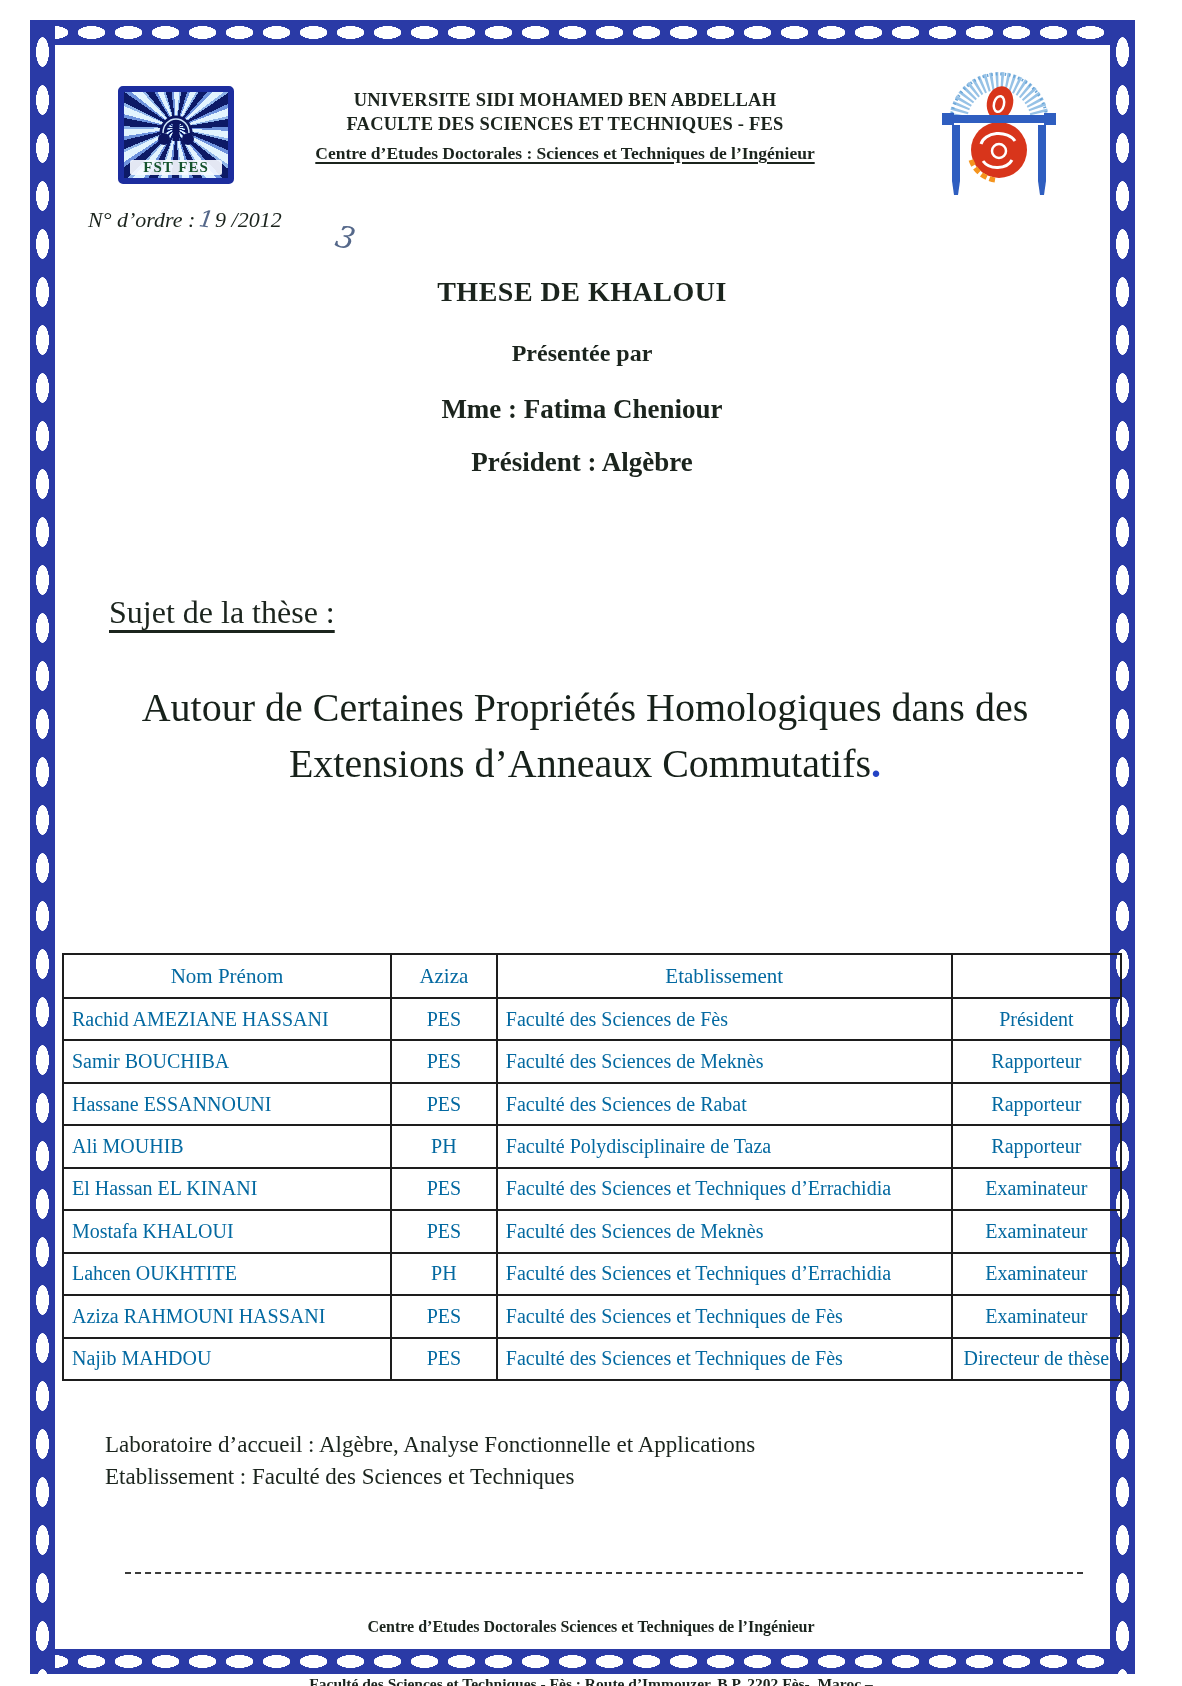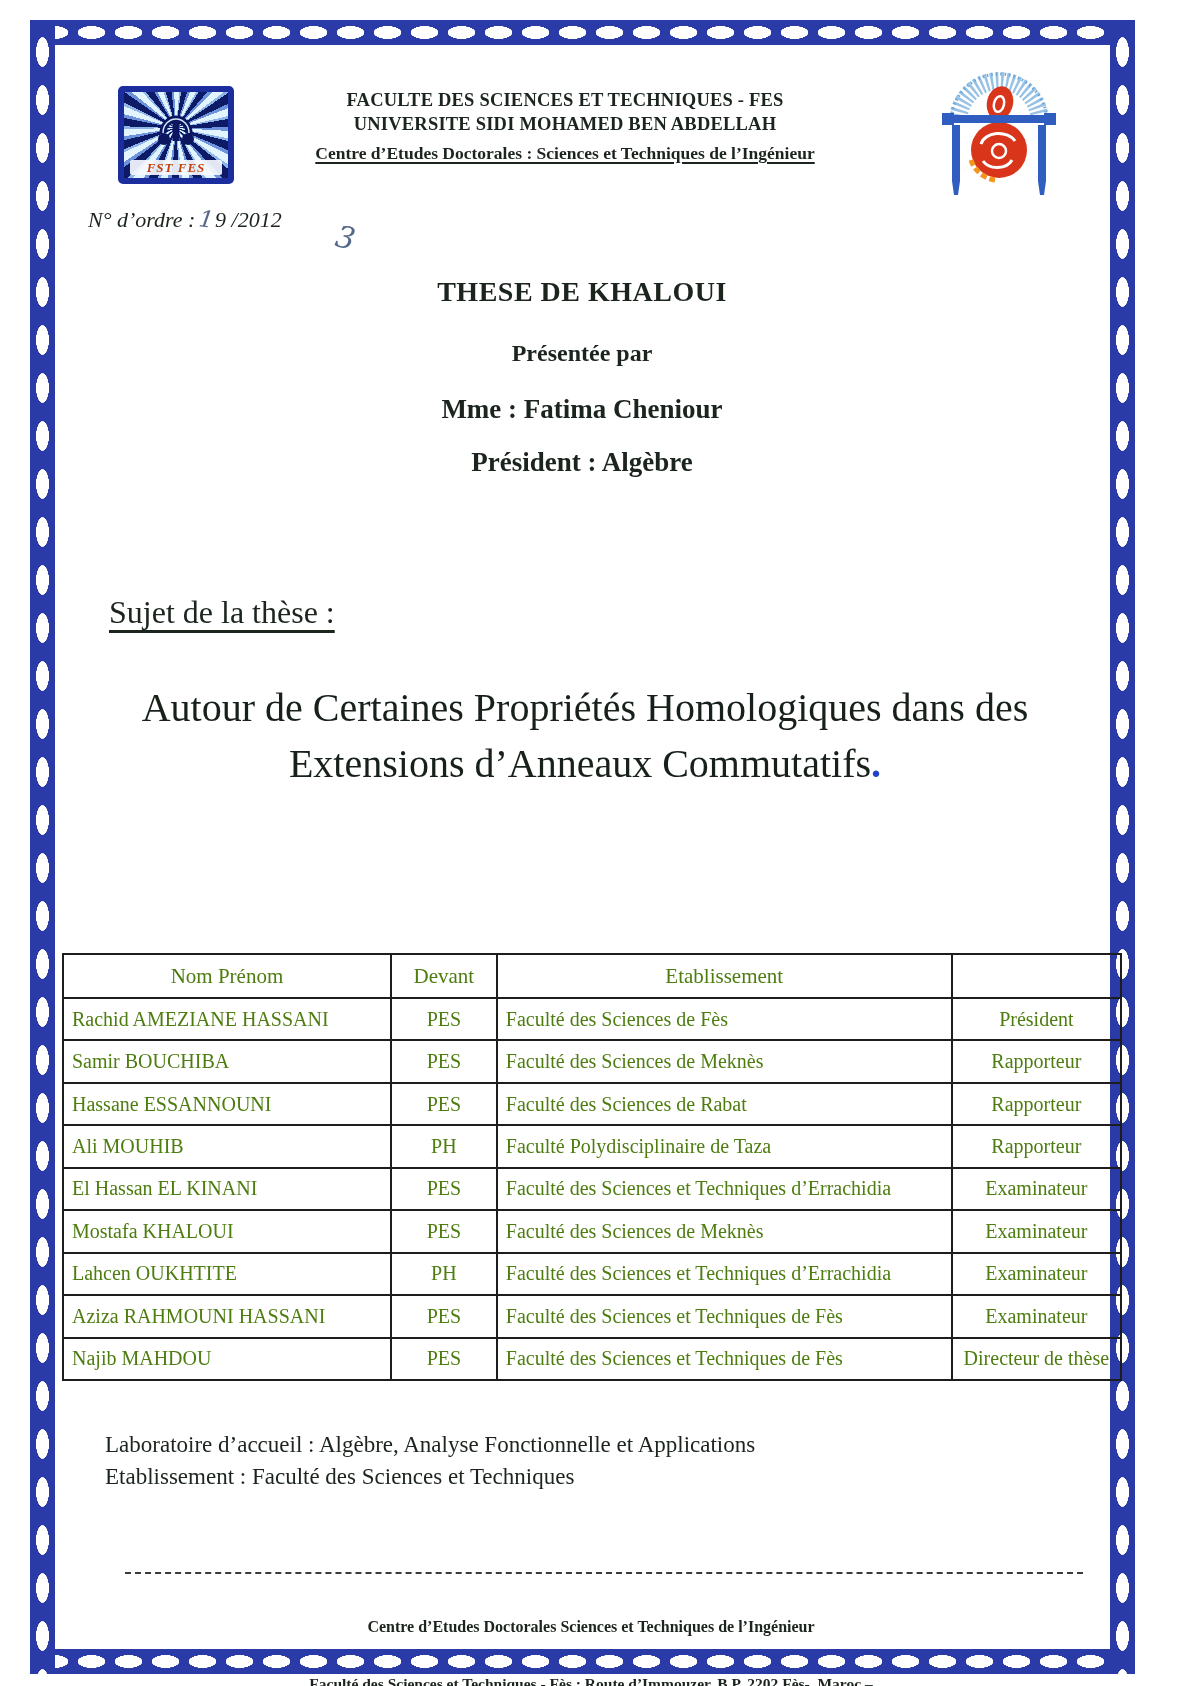--- a/index.html
+++ b/index.html
@@ -24,21 +24,21 @@
 
   
   .fst-logo{
     position:absolute;left:118px;top:86px;width:116px;height:98px;border:6px solid #1c2d9e;border-radius:5px;
     background:repeating-conic-gradient(from 8deg at 50% 42%, #0d1a66 0deg 9deg, #6e93dd 9deg 13deg, #e2f4fe 13deg 21deg, #8fb4e8 21deg 24deg);
     box-sizing:border-box;overflow:hidden;
   }
   .fst-glyph{position:absolute;left:50%;top:38%;transform:translate(-50%,-50%);}
   .fst-label{
     position:absolute;left:6%;bottom:3px;width:88%;background:rgba(245,249,255,.92);
-    color:#c2410c;font-weight:bold;font-style:italic;font-size:13px;line-height:15px;text-align:center;
+    color:#14532d;font-weight:bold;font-size:15px;line-height:15px;text-align:center;
     font-family:"Liberation Serif",serif;letter-spacing:1px;border-radius:2px;
   }
   .header-text{position:absolute;left:225px;top:88px;width:680px;text-align:center;}
   .header-line{font-weight:bold;font-size:18.5px;line-height:24px;letter-spacing:.2px;}
   .header-center{
     font-weight:bold;font-size:17.5px;margin-top:7px;
     text-decoration:underline;text-decoration-thickness:2px;text-underline-offset:3px;
   }
   .emblem{position:absolute;left:933px;top:60px;}
 
@@ -58,21 +58,21 @@
     position:absolute;left:109px;top:594px;font-size:32px;
     text-decoration:underline;text-decoration-thickness:2.5px;text-underline-offset:7px;
   }
   .thesis-title{position:absolute;left:40px;top:680px;width:1090px;text-align:center;font-size:40px;line-height:56px;color:#17211a;}
   .blue-period{color:#2343c4;font-weight:bold;}
 
   
   .jury-intro{position:absolute;left:98px;top:908px;font-weight:bold;font-size:21px;}
   table.jury{
     position:absolute;left:62px;top:953px;width:1060px;height:428px;
-    border-collapse:collapse;table-layout:fixed;font-size:20px;color:#4d7c0f;
+    border-collapse:collapse;table-layout:fixed;font-size:20px;color:#0369a1;
   }
   table.jury th, table.jury td{border:2px solid #1d1d1d;padding:0 8px;font-weight:normal;}
   table.jury th{font-size:21px;text-align:center;height:42px;}
   td.c-name{text-align:left;padding-left:12px;}
   td.c-title{text-align:center;}
   td.c-est{text-align:left;padding-left:12px;}
   td.c-role{text-align:center;padding-left:10px;}
   col.w-name{width:31%;} col.w-title{width:10%;} col.w-est{width:43%;} col.w-role{width:16%;}
 
   
@@ -100,22 +100,22 @@
       <path d="M13 32 a13 14 0 0 1 26 0" fill="none" stroke="#0c1560" stroke-width="7"></path>
       <rect x="22.5" y="16" width="7" height="24" fill="#0c1560"></rect>
       <circle cx="14" cy="38" r="6" fill="#0c1560"></circle>
       <circle cx="38" cy="38" r="6" fill="#0c1560"></circle>
       <path d="M13 32 a13 14 0 0 1 26 0" fill="none" stroke="#cfe6fb" stroke-width="1.5"></path>
     </svg>
     <div class="fst-label">FST FES</div>
   </div>
 
   <div class="header-text">
+    <div class="header-line">UNIVERSITE SIDI MOHAMED BEN ABDELLAH</div>
     <div class="header-line">FACULTE DES SCIENCES ET TECHNIQUES - FES</div>
-    <div class="header-line">UNIVERSITE SIDI MOHAMED BEN ABDELLAH</div>
     <div class="header-center">Centre d’Etudes Doctorales : Sciences et Techniques de l’Ingénieur</div>
   </div>
 
   <svg class="emblem" width="132" height="150" viewBox="0 0 132 150">
     <path d="M25 62 A 41 41 0 0 1 107 62" fill="none" stroke="#97c2e6" stroke-width="18" stroke-dasharray="2.5 2.6"></path>
     <path d="M18 62 A 48 48 0 0 1 114 62" fill="none" stroke="#6aa6d8" stroke-width="3" stroke-dasharray="1.5 3"></path>
     <ellipse cx="67" cy="43" rx="13" ry="17" fill="#d8351b" transform="rotate(14 67 43)"></ellipse>
     <ellipse cx="66" cy="44" rx="5" ry="8" fill="none" stroke="#ffffff" stroke-width="2.5" transform="rotate(14 66 44)"></ellipse>
     <circle cx="66" cy="90" r="28" fill="#d8351b"></circle>
     <path d="M38 100 A 30 30 0 0 0 62 120" fill="none" stroke="#f5941e" stroke-width="5" stroke-dasharray="6 3"></path>
@@ -152,21 +152,21 @@
   <table class="jury">
     <colgroup>
         <col class="w-name">
         <col class="w-title">
         <col class="w-est">
         <col class="w-role">
       </colgroup>
     <thead>
       <tr>
         <th>Nom Prénom</th>
-        <th>Devant</th>
+        <th>Aziza</th>
         <th>Etablissement</th>
         <th></th>
       </tr>
     </thead>
     <tbody>
         <tr>
           <td class="c-name">Rachid  AMEZIANE  HASSANI</td>
           <td class="c-title">PES</td>
           <td class="c-est">Faculté des Sciences de Fès</td>
           <td class="c-role">Président</td>

